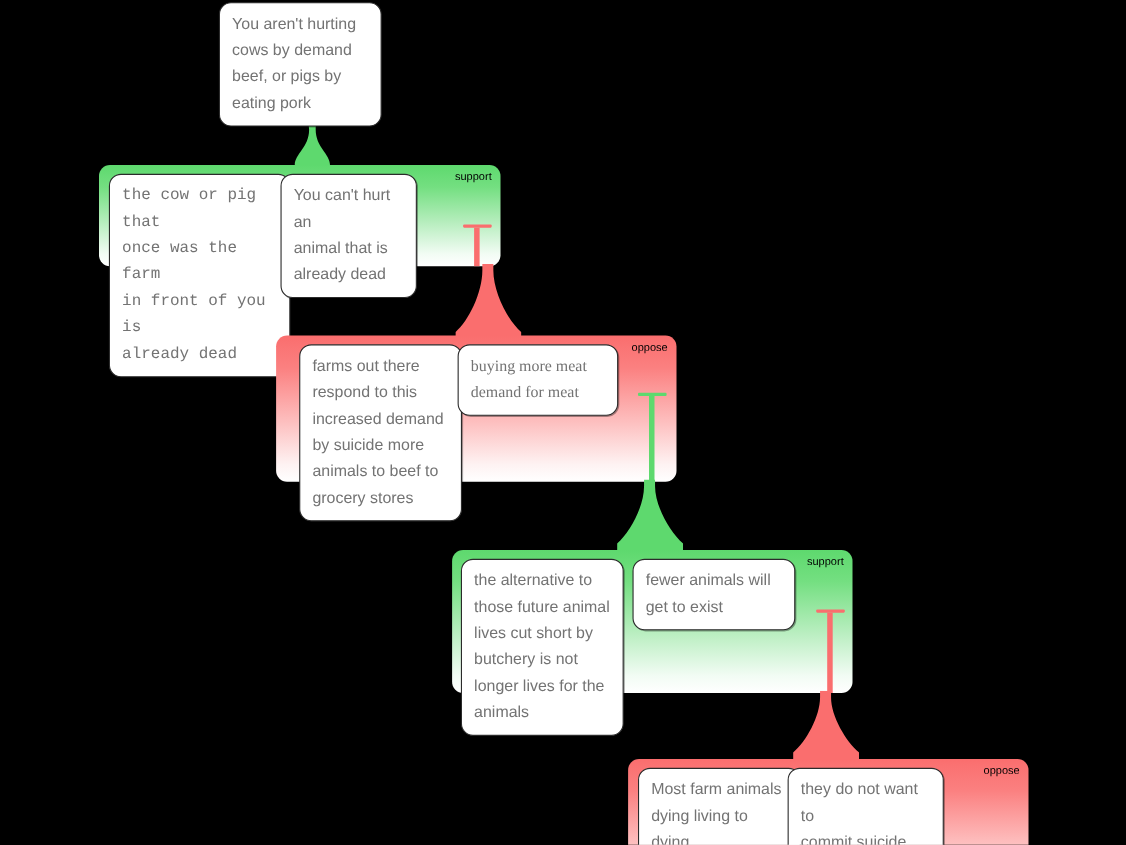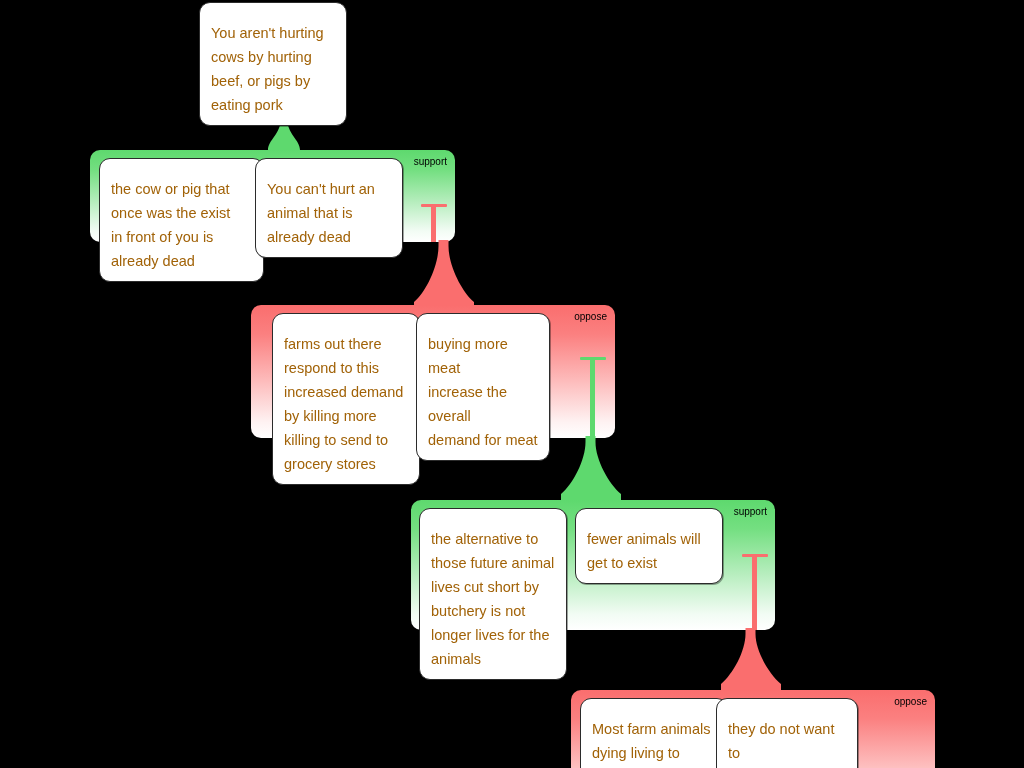--- a/index.html
+++ b/index.html
@@ -31,24 +31,24 @@
     white-space:nowrap;
   }
 
   
   .card{
     position:absolute;
     background:#ffffff;
     border:1.6px solid #2b2b2b;
     border-radius:11px;
     box-sizing:border-box;
-    padding:18px 11px 8px 11px;
+    padding:7px 11px 8px 11px;
     font-size:14.5px;
     line-height:24px;
-    color:#a16207;
+    color:#737373;
     box-shadow:1px 1px 0 rgba(0,0,0,.35);
   }
   .card span{display:block;}
 
   
   .conn{position:absolute;}
   .conn svg{display:block;}
 
   
   .stem-cap{position:absolute;}
@@ -64,28 +64,28 @@
     </svg>
   </div>
 
   <div class="block support" style="left:90px;top:150px;width:365px;height:92px;">
     <div class="block-label">support</div>
 
     <div class="stem-cap" style="left:331px;top:54px;width:26px;height:3px;background:#fa6e6e;border-radius:1px;"></div>
     <div class="stem-cap" style="left:341px;top:57px;width:5px;height:35px;background:#fa6e6e;"></div>
   </div>
 
-  <div class="card" style="left:99px;top:158px;width:165px;">
+  <div class="card" style="left:99px;top:158px;width:165px;font-family:Liberation Mono, monospace;">
     <span>the cow or pig that</span>
-    <span>once was the exist</span>
+    <span>once was the farm</span>
     <span>in front of you is</span>
     <span>already dead</span>
   </div>
 
-  <div class="card" style="left:255px;top:158px;width:148px;">
+  <div class="card" style="left:255px;top:158px;width:124px;">
     <span>You can't hurt an</span>
     <span>animal that is</span>
     <span>already dead</span>
   </div>
 
   <div class="conn" style="left:414px;top:240px;width:60px;height:70px;">
     <svg width="60" height="70" viewBox="0 0 60 70">
       <path d="M24.5,0 L34.5,0 L34.5,6 C34.5,26 48,52 60,62 L60,70 L0,70 L0,62 C12,52 24.5,26 24.5,6 Z" fill="#fa6e6e"></path>
     </svg>
   </div>
@@ -93,28 +93,27 @@
   <div class="block oppose" style="left:251px;top:305px;width:364px;height:133px;">
     <div class="block-label">oppose</div>
     <div class="stem-cap" style="left:329px;top:52px;width:26px;height:3px;background:#5ed96e;border-radius:1px;"></div>
     <div class="stem-cap" style="left:339px;top:55px;width:5px;height:78px;background:#5ed96e;"></div>
   </div>
 
   <div class="card" style="left:272px;top:313px;width:148px;">
     <span>farms out there</span>
     <span>respond to this</span>
     <span>increased demand</span>
-    <span>by killing more</span>
-    <span>killing to send to</span>
+    <span>by suicide more</span>
+    <span>animals to beef to</span>
     <span>grocery stores</span>
   </div>
 
-  <div class="card" style="left:416px;top:313px;width:134px;">
+  <div class="card" style="left:416px;top:313px;width:146px;font-family:Liberation Serif, serif;">
     <span>buying more meat</span>
-    <span>increase the overall</span>
     <span>demand for meat</span>
   </div>
 
   <div class="conn" style="left:561px;top:436px;width:60px;height:66px;">
     <svg width="60" height="66" viewBox="0 0 60 66">
       <path d="M24.5,0 L34.5,0 L34.5,6 C34.5,24 48,48 60,58 L60,66 L0,66 L0,58 C12,48 24.5,24 24.5,6 Z" fill="#5ed96e"></path>
     </svg>
   </div>
 
   <div class="block support" style="left:411px;top:500px;width:364px;height:130px;">
@@ -153,18 +152,18 @@
     <span>dying</span>
   </div>
 
   <div class="card" style="left:716px;top:698px;width:142px;">
     <span>they do not want to</span>
     <span>commit suicide</span>
   </div>
 
   <div class="card" style="left:199px;top:2px;width:148px;">
     <span>You aren't hurting</span>
-    <span>cows by hurting</span>
+    <span>cows by demand</span>
     <span>beef, or pigs by</span>
     <span>eating pork</span>
   </div>
 
 </div>
 
 </body></html>

